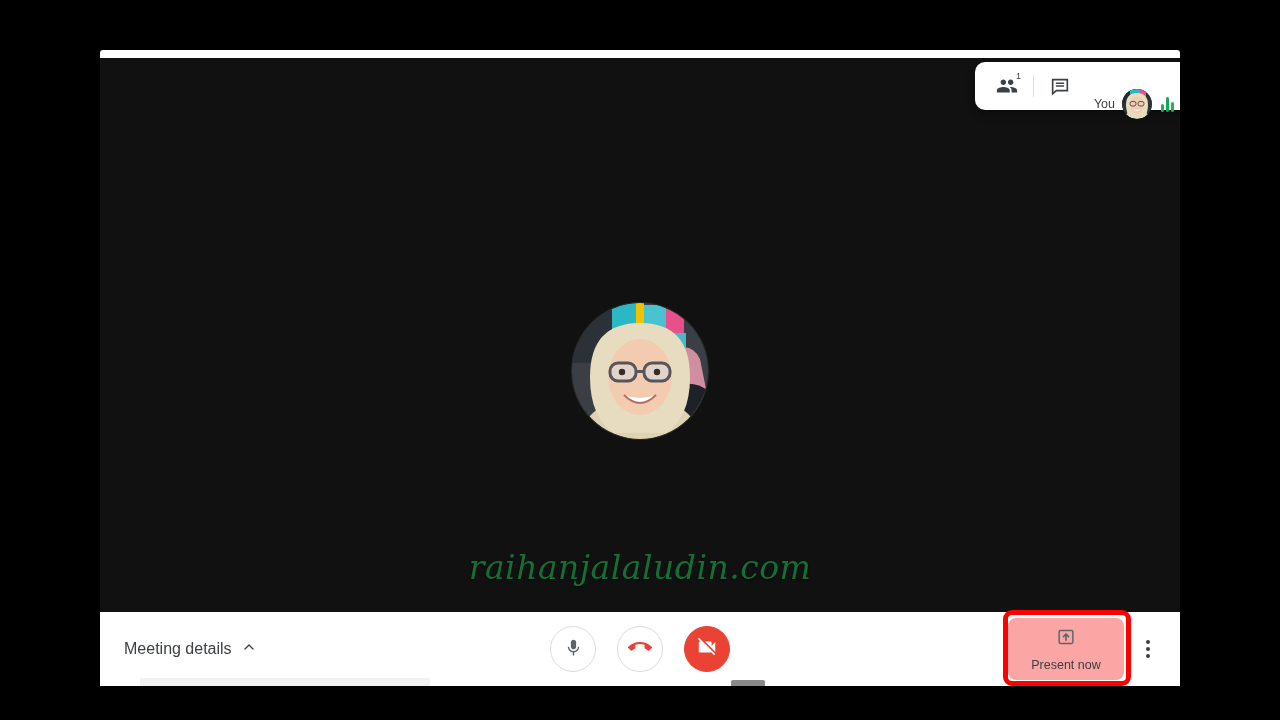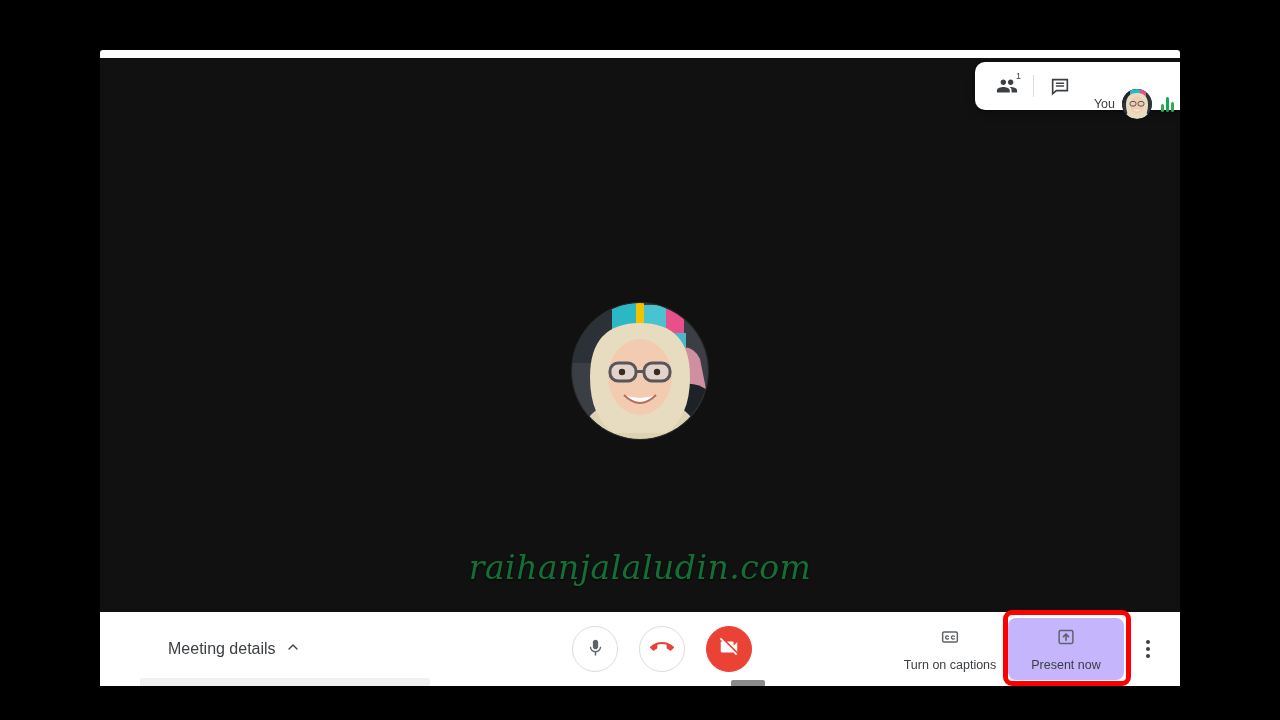--- a/index.html
+++ b/index.html
@@ -165,21 +165,20 @@
   
   .toolbar {
     position: absolute;
     left: 0;
     top: 554px;
     width: 1080px;
     height: 74px;
     background: #ffffff;
     display: flex;
     align-items: center;
-    padding-left: 44px;
   }
 
   .tb-left {
     width: 360px;
     padding-left: 20px;
     display: flex;
     align-items: center;
   }
   .meeting-details {
     display: flex;
@@ -239,21 +238,21 @@
     gap: 6px;
     border-radius: 8px;
     cursor: pointer;
   }
   .tb-action .tb-action-label {
     font-size: 12.5px;
     color: #3c4043;
     white-space: nowrap;
   }
   .tb-action.hovered {
-    background: #c4b5fd;
+    background: #fca5a5;
   }
 
   .kebab {
     width: 44px;
     height: 44px;
     display: flex;
     flex-direction: column;
     align-items: center;
     justify-content: center;
     gap: 3px;
@@ -455,30 +454,20 @@
             <svg width="22" height="22" viewBox="0 0 24 24" fill="#ffffff">
               <path d="M21 6.5l-4 4V7c0-.55-.45-1-1-1H9.82L21 17.18V6.5zM3.27 2L2 3.27 4.73 6H4c-.55 0-1 .45-1 1v10c0 .55.45 1 1 1h12c.21 0 .39-.08.54-.18L19.73 21 21 19.73 3.27 2z"></path>
             </svg>
           </span>
         </div>
 
       </div>
 
       <div class="tb-right">
 
-        <div class="tb-action">
-          <span>
-            <svg width="22" height="22" viewBox="0 0 24 24" fill="none" stroke="#5f6368" stroke-width="1.6">
-              <rect x="4" y="6.5" width="16" height="11" rx="1.5"></rect>
-              <path d="M10.2 11.2a1.8 1.8 0 0 0-3 1.3 1.8 1.8 0 0 0 3 1.3" stroke-width="1.5" stroke-linecap="round"></path>
-              <path d="M16.6 11.2a1.8 1.8 0 0 0-3 1.3 1.8 1.8 0 0 0 3 1.3" stroke-width="1.5" stroke-linecap="round"></path>
-            </svg>
-          </span>
-          <span class="tb-action-label">Turn on captions</span>
-        </div>
 
         <div class="tb-action hovered">
           <span>
             <svg width="22" height="22" viewBox="0 0 24 24" fill="none" stroke="#5f6368" stroke-width="1.6">
               <rect x="4.5" y="5" width="15" height="14" rx="1.5"></rect>
               <path d="M12 15.5V9.2" stroke-width="1.8" stroke-linecap="round"></path>
               <path d="M9.3 11.6L12 8.9l2.7 2.7" stroke-width="1.8" stroke-linecap="round" stroke-linejoin="round"></path>
             </svg>
           </span>
           <span class="tb-action-label">Present now</span>

